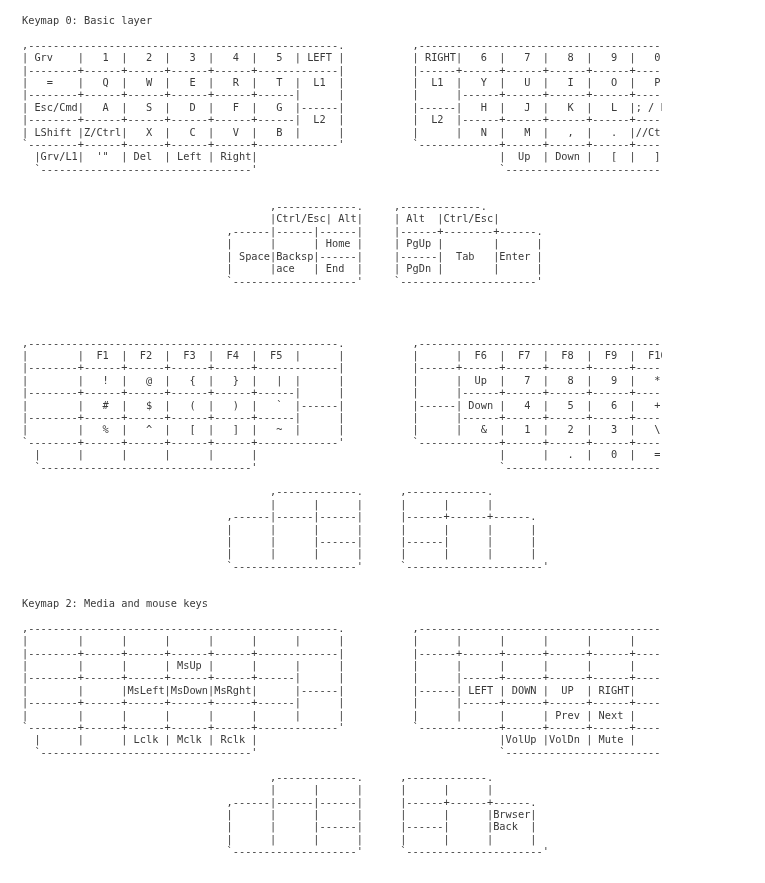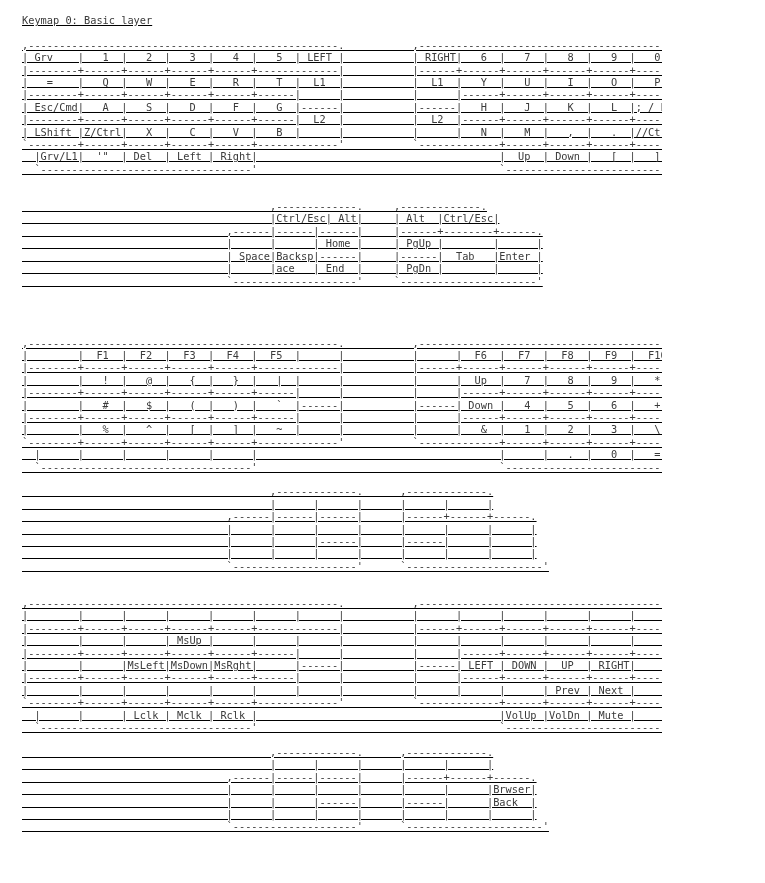--- a/index.html
+++ b/index.html
@@ -1,16 +1,16 @@
 <!DOCTYPE html>
 <html><head>
 <meta charset="utf-8">
 <style>
   html,body{margin:0;padding:0;background:#ffffff;}
-  .doc{padding:14px 0 0 22px;width:662px;box-sizing:border-box;overflow:hidden;text-decoration:underline;}
+  .doc{padding:14px 0 0 22px;width:662px;box-sizing:border-box;overflow:hidden;}
   pre{
     margin:0;
     font-family:"DejaVu Sans Mono","Liberation Mono",monospace;
     font-size:10.3px;
     line-height:12.4px;
     white-space:pre;
     color:#3a3a3a;
   }
   .art{margin-top:12.4px;}
   .sec-0{margin-bottom:49.6px;}
@@ -61,20 +61,21 @@
                                         ,-------------.      ,-------------.
                                         |      |      |      |      |      |
                                  ,------|------|------|      |------+------+------.
                                  |      |      |      |      |      |      |      |
                                  |      |      |------|      |------|      |      |
                                  |      |      |      |      |      |      |      |
                                  `--------------------'      `----------------------'</pre>
   </section>
 
   <section class="sec-2">
+    <pre style="color: rgb(58, 58, 58);">Keymap 2: Media and mouse keys</pre>
     <pre class="art" style="color: rgb(58, 58, 58);">,--------------------------------------------------.           ,--------------------------------------------------.
 |        |      |      |      |      |      |      |           |      |      |      |      |      |      |        |
 |--------+------+------+------+------+-------------|           |------+------+------+------+------+------+--------|
 |        |      |      | MsUp |      |      |      |           |      |      |      |      |      |      |        |
 |--------+------+------+------+------+------|      |           |      |------+------+------+------+------+--------|
 |        |      |MsLeft|MsDown|MsRght|      |------|           |------| LEFT | DOWN |  UP  | RIGHT|      |  Play  |
 |--------+------+------+------+------+------|      |           |      |------+------+------+------+------+--------|
 |        |      |      |      |      |      |      |           |      |      |      | Prev | Next |      |        |
 `--------+------+------+------+------+-------------'           `-------------+------+------+------+------+--------'
   |      |      | Lclk | Mclk | Rclk |                                       |VolUp |VolDn | Mute |      |      |

